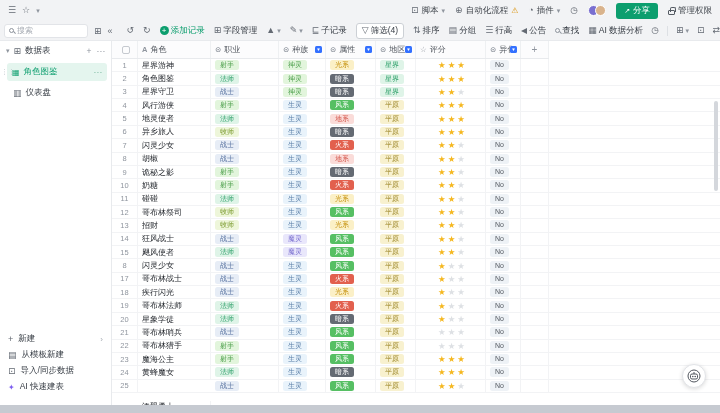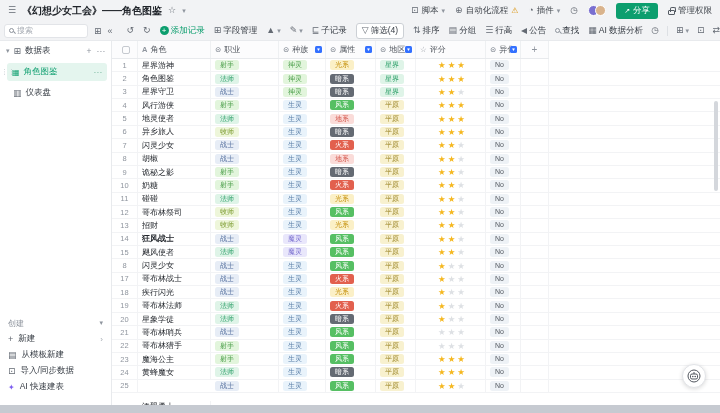--- a/index.html
+++ b/index.html
@@ -72,21 +72,20 @@
   
   #vscroll { position:absolute; right:2px; top:60px; width:4px; height:90px; background:#d4d7dc; border-radius:2px; }
   #hscroll { position:absolute; left:0; top:405px; width:720px; height:8px; background:#c6cad1; }
   #float-bot { position:absolute; left:682px; top:364px; width:24px; height:24px; background:#fff; border:1px solid #e2e4e8; border-radius:50%; box-shadow:0 1px 4px rgba(0,0,0,.15); display:flex; align-items:center; justify-content:center; }
 </style>
 </head>
 <body>
 
 <div id="topbar">
   <span class="ic">☰</span>
-  <span id="title">《幻想少女工会》——角色图鉴</span>
   <span class="ic">☆</span>
   <span class="chev">▾</span>
   <div id="topbar-right">
     <span class="grp">
         <span class="ic">⊡</span>
         <span>脚本</span>
         <span class="chev">▾</span>
       </span>
     <span class="grp">
         <span class="ic">⊕</span>
@@ -209,24 +208,20 @@
     <span id="view0-label">角色图鉴</span>
     <span class="sb-right" style="color:#7bb89f;">
         <span>⋯</span>
       </span>
   </div>
   <div class="sb-row" style="padding-left:13px;">
     <span class="ic">▥</span>
     <span id="view1-label">仪表盘</span>
   </div>
   <div id="sb-bottom">
-    <div class="hdr">
-        <span>创建</span>
-        <span class="sb-right chev">▾</span>
-      </div>
     <div id="create-items">
         <div class="item">
           <span class="ic">+</span>
           <span>新建</span>
           <span class="trail">›</span>
         </div>
         <div class="item">
           <span class="ic">▤</span>
           <span>从模板新建</span>
         </div>
@@ -602,21 +597,21 @@
           <span class="st-on">★</span>
           <span class="st-off">★</span>
         </div>
         <div class="tcell" style="width: 35px;">
           <span class="badge" style="background: rgb(238, 242, 246); color: rgb(81, 86, 94);">No</span>
         </div>
         <div class="tcell" style="width: 28px;"></div>
       </div>
       <div class="trow">
         <div class="tcell num" style="width: 26px;">14</div>
-        <div class="tcell nm" style="width: 73px; font-weight: bold;">狂风战士</div>
+        <div class="tcell nm" style="width: 73px;">狂风战士</div>
         <div class="tcell" style="width: 68px;">
           <span class="badge" style="background: rgb(231, 237, 246); color: rgb(88, 114, 160);">战士</span>
         </div>
         <div class="tcell" style="width: 47px;">
           <span class="badge" style="background: rgb(233, 231, 251); color: rgb(122, 111, 208);">魔灵</span>
         </div>
         <div class="tcell" style="width: 50px;">
           <span class="badge" style="background: rgb(86, 191, 99); color: rgb(255, 255, 255);">风系</span>
         </div>
         <div class="tcell" style="width: 40px;">

